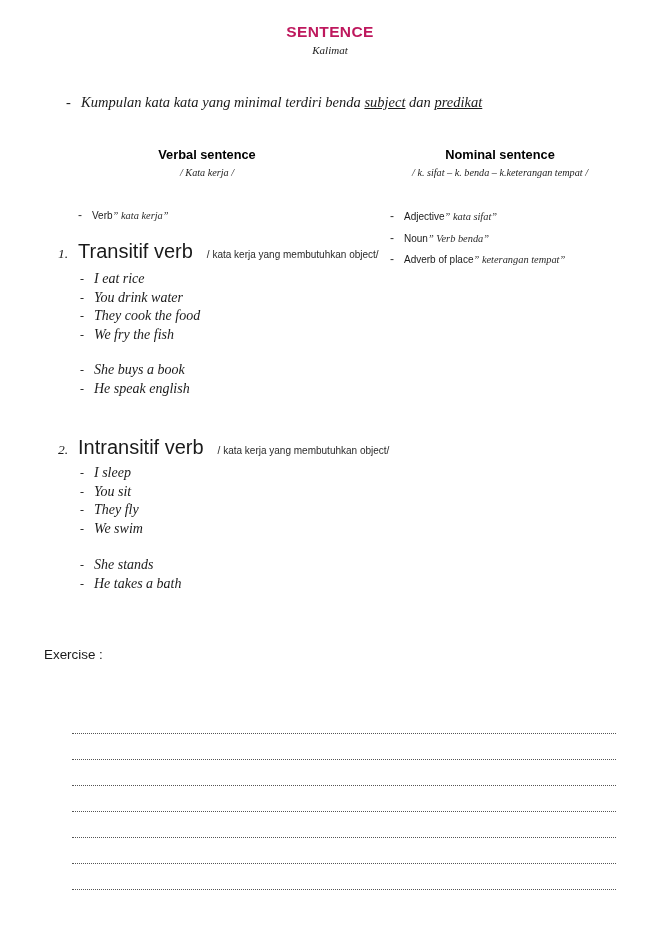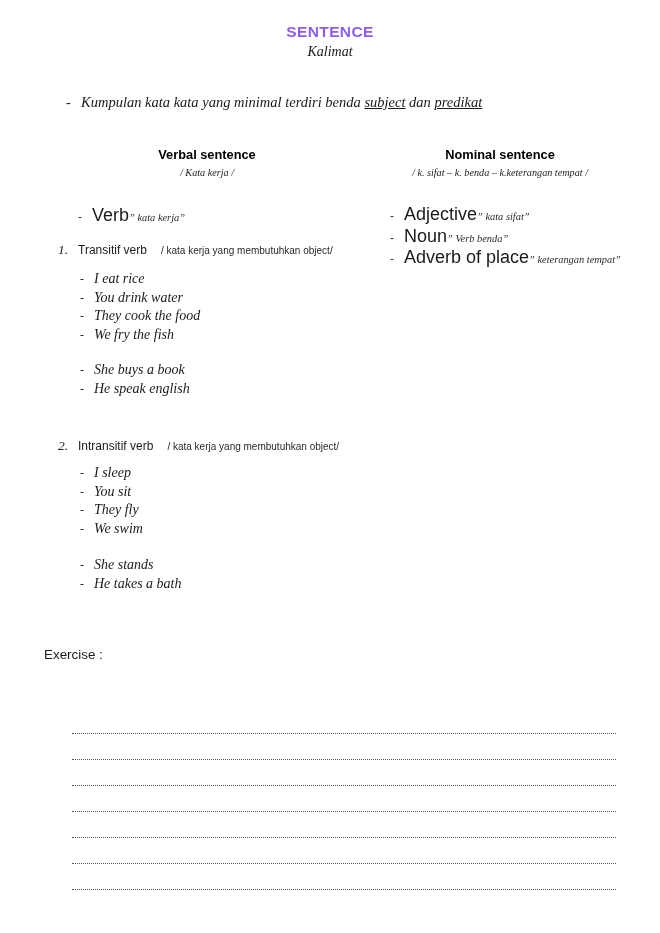--- a/index.html
+++ b/index.html
@@ -27,27 +27,27 @@
     top: 22px;
     left: 0;
     width: 660px;
     text-align: center;
   }
   .doc-title {
     font-family: "Liberation Sans", sans-serif;
     font-weight: bold;
     font-size: 15.5px;
     letter-spacing: 0.4px;
-    color: #8b5cf6;
+    color: #be185d;
     line-height: 1.25;
   }
   .doc-subtitle {
     font-family: "Liberation Serif", serif;
     font-style: italic;
-    font-size: 14px;
+    font-size: 11px;
     color: #1a1a1a;
     line-height: 1.3;
     margin-top: 2px;
   }
 
   
   .definition-row {
     position: absolute;
     top: 94px;
     left: 66px;
@@ -94,21 +94,21 @@
     align-items: baseline;
   }
   .bullet .b-dash {
     flex: 0 0 14px;
     font-size: 12px;
     color: #333;
   }
   .bullet .b-body { flex: 1; }
 
   .term {
-    font-size: 18px;
+    font-size: 10px;
     color: #1a1a1a;
   }
   .gloss-i {
     font-family: "Liberation Serif", serif;
     font-style: italic;
     font-size: 10.4px;
     color: #2a2a2a;
   }
 
   
@@ -126,21 +126,21 @@
     align-items: baseline;
   }
   .num-head .num {
     flex: 0 0 20px;
     font-family: "Liberation Serif", serif;
     font-style: italic;
     font-size: 13.5px;
     color: #1a1a1a;
   }
   .num-head .nh-term {
-    font-size: 12px;
+    font-size: 20px;
     color: #1a1a1a;
     margin-top: 20px;
   }
   .num-head .nh-gloss {
     font-size: 10px;
     color: #2a2a2a;
     margin-left: 14px;
   }
   .num-head.transitif   { top: 240px; left: 58px; width: 420px; }
   .num-head.intransitif { top: 436px; left: 58px; width: 420px; }

